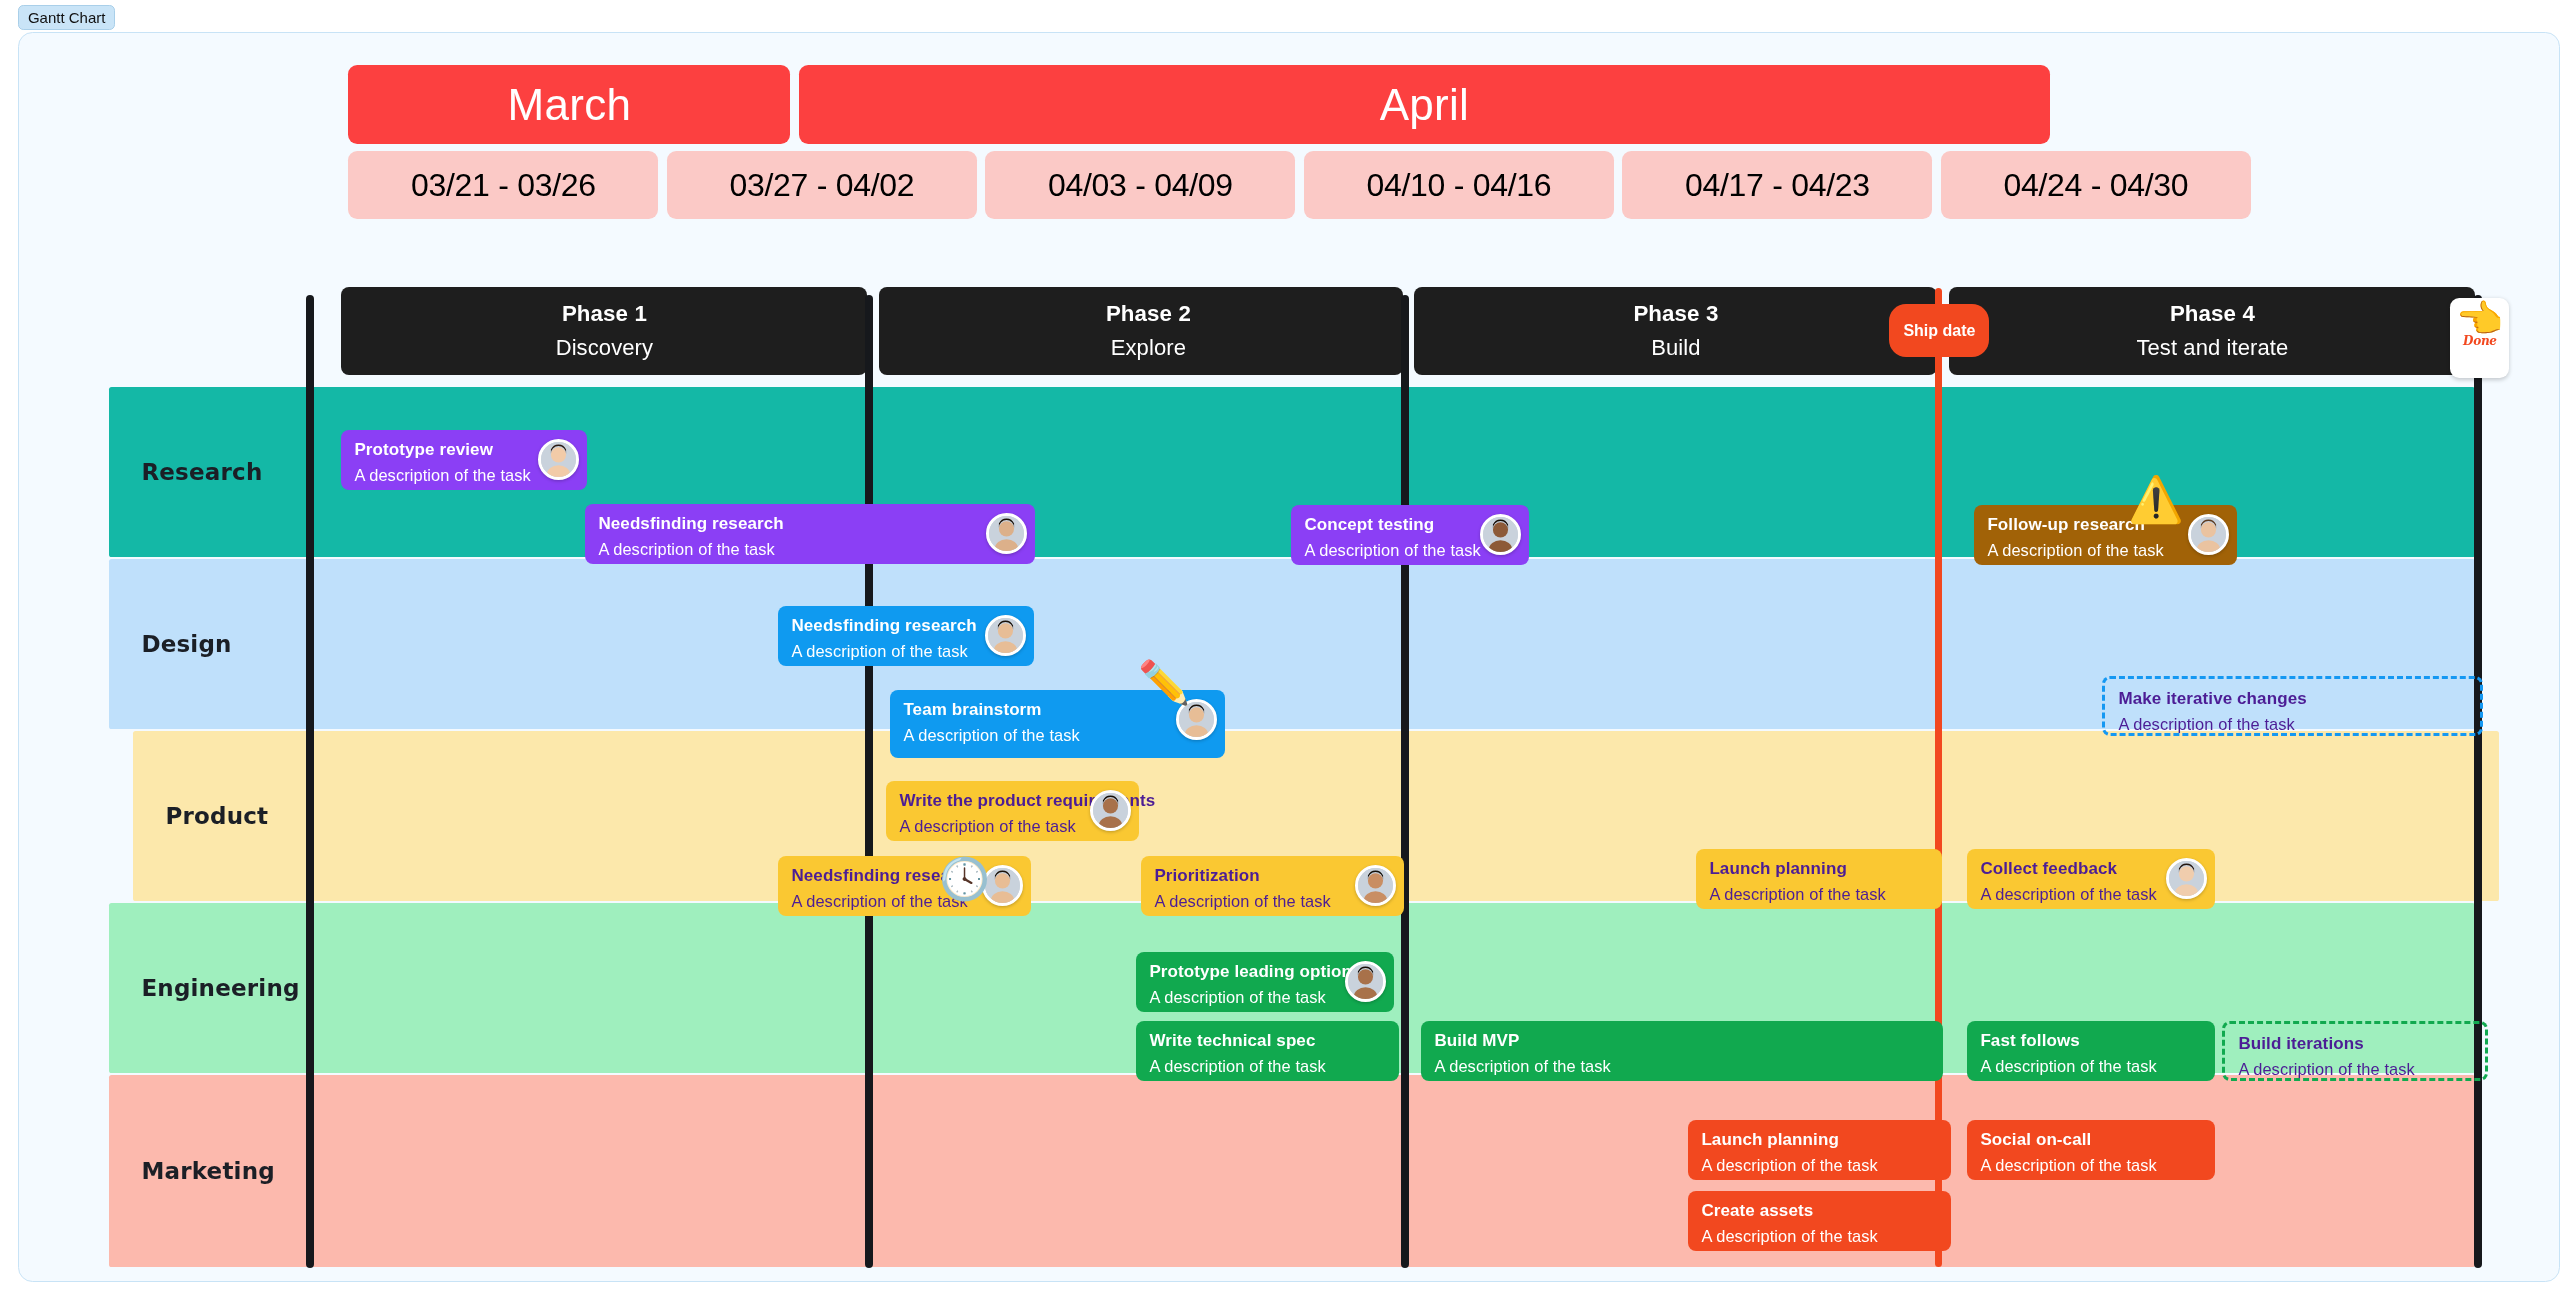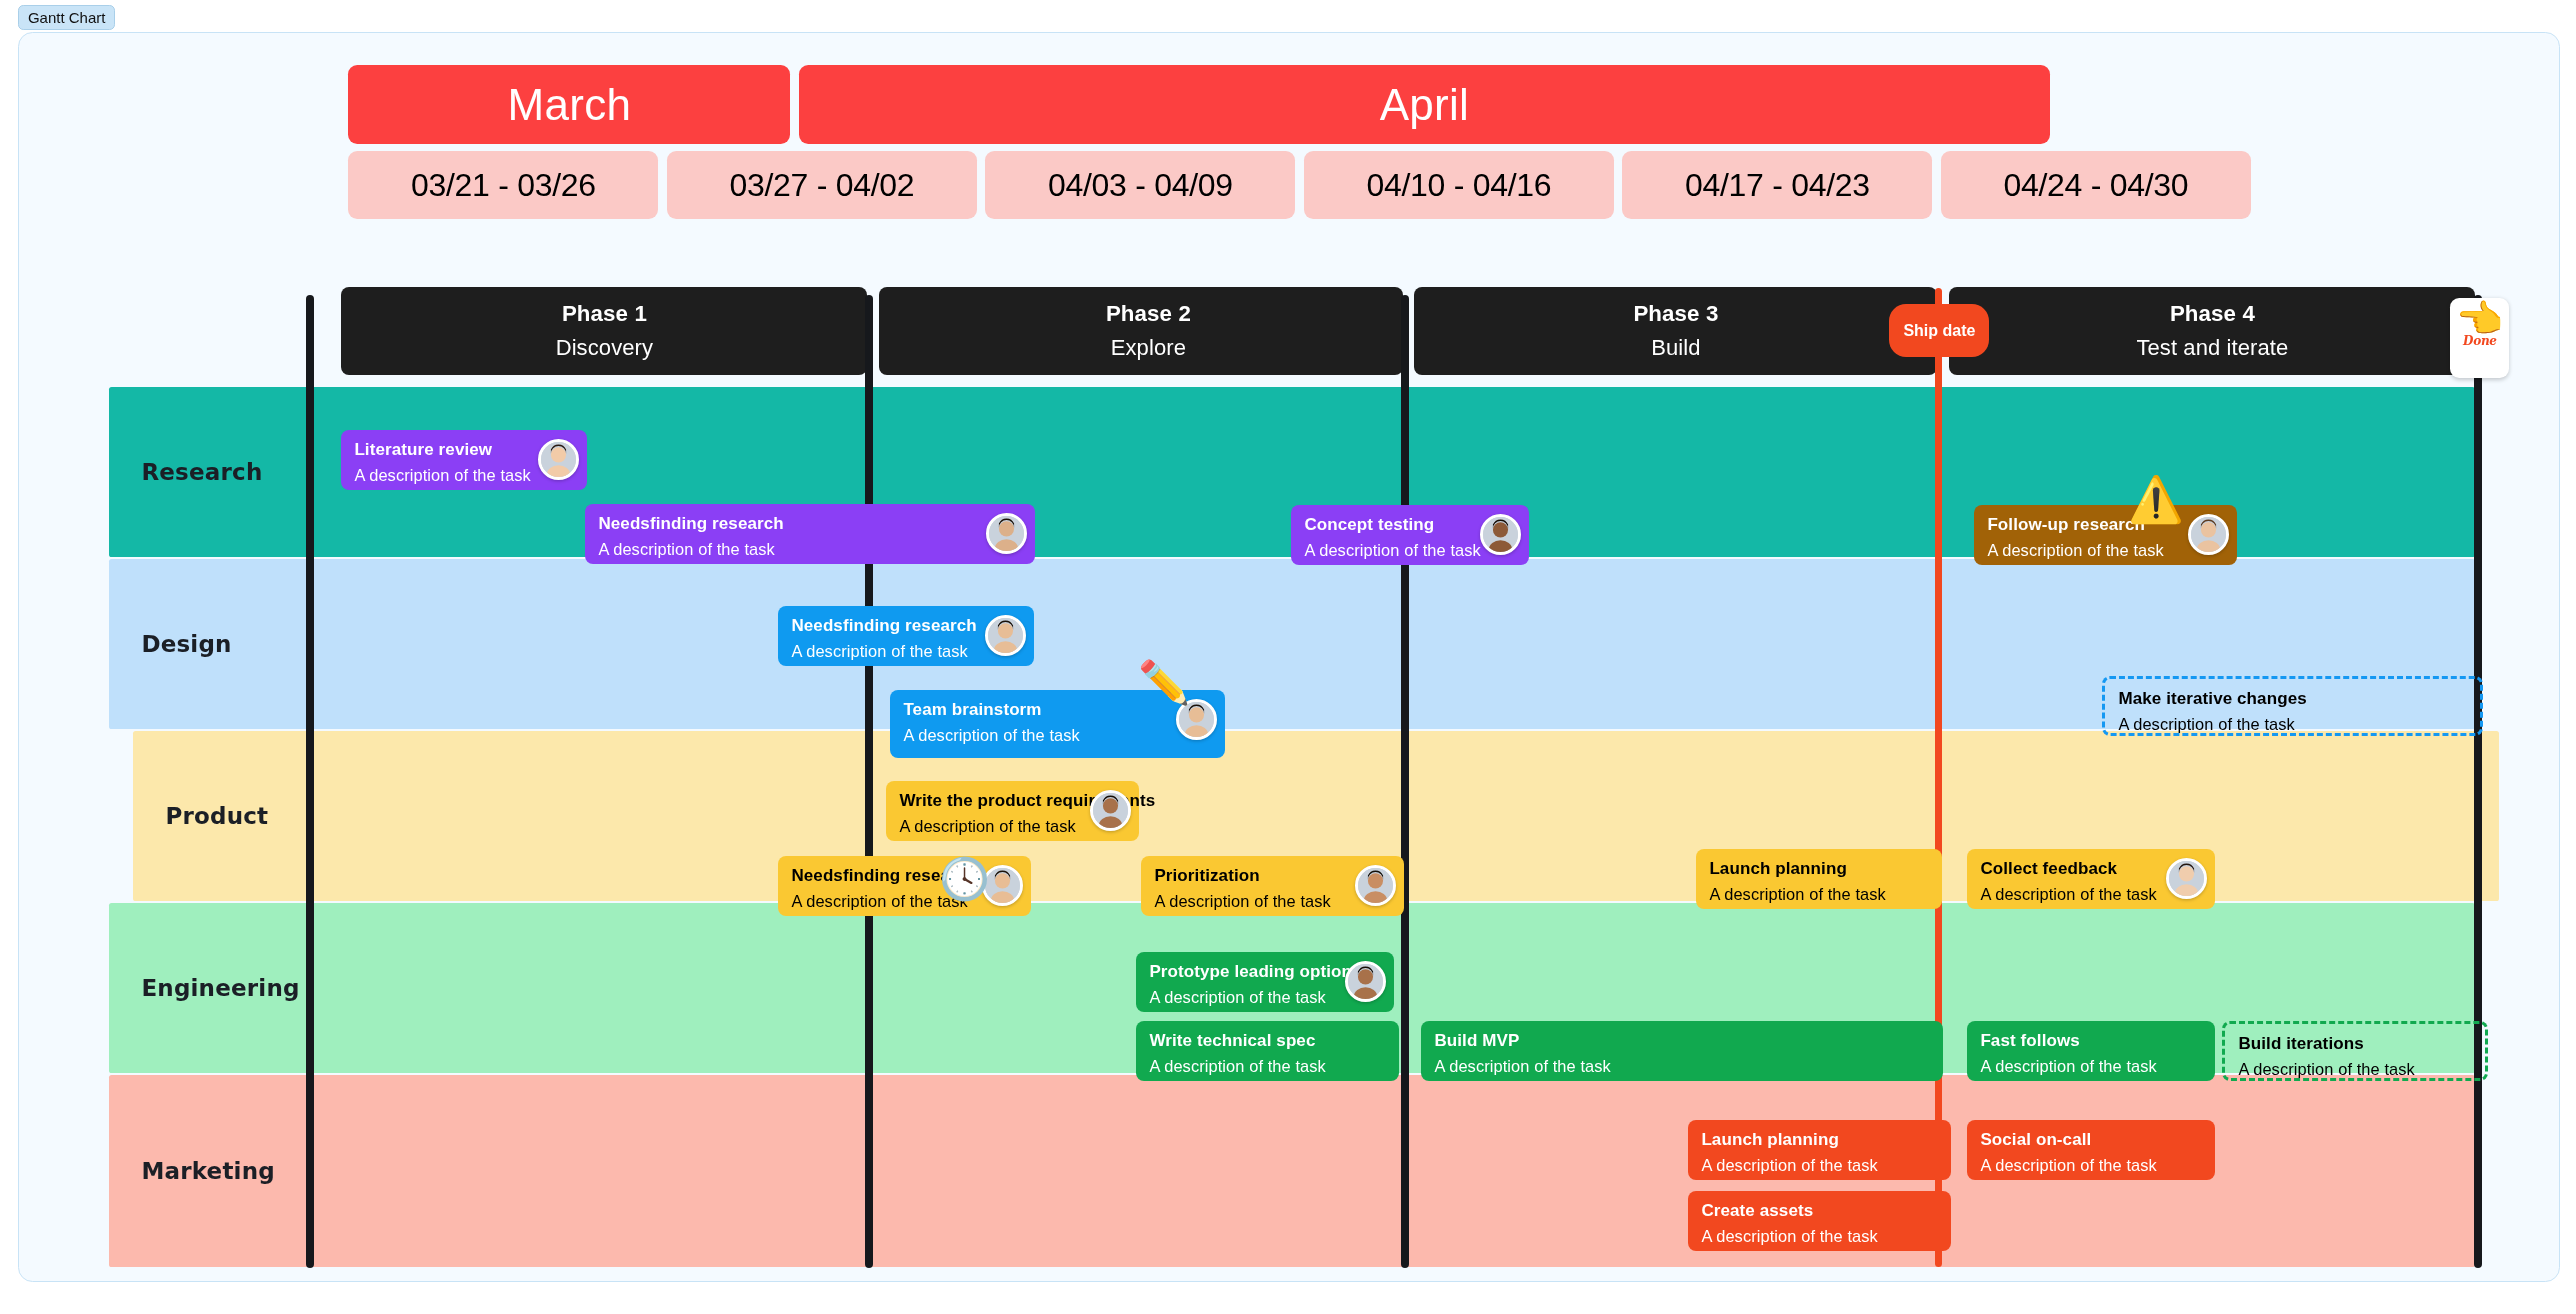--- a/index.html
+++ b/index.html
@@ -176,21 +176,21 @@
     font-weight: 400;
     font-stretch: condensed;
     letter-spacing: 0.1px;
     margin-top: 8.5px;
     line-height: 1.05;
     white-space: nowrap;
   }
   .task.light-text .task-title,
   .task.light-text .task-desc { color: #ffffff; }
   .task.dark-text .task-title,
-  .task.dark-text .task-desc { color: #000000; }
+  .task.dark-text .task-desc { color: #4c1d95; }
 
   .task.ghost {
     background: transparent;
     border-width: 3.3px;
     border-style: dashed;
   }
 
   
   .avatar {
     position: absolute;
@@ -311,21 +311,21 @@
       <div class="divider" style="left: 846px;"></div>
       <div class="divider" style="left: 1382px;"></div>
       <div class="divider ship" style="left: 1916px;"></div>
       <div class="divider" style="left: 2455px;"></div>
       <div id="ship-date" style="left: 1870px; top: 271px; width: 100px; height: 53px;">Ship date</div>
       <div id="done-sticker" style="left: 2431px; top: 265px;">
         <div class="hand">👈</div>
         <div class="done-word">Done</div>
       </div>
       <div class="task light-text" style="left: 322px; top: 397px; width: 246px; height: 60px; background: rgb(139, 63, 245);">
-        <div class="task-title">Literature review</div>
+        <div class="task-title">Prototype review</div>
         <div class="task-desc">A description of the task</div>
         <div class="avatar" style="width: 41px; height: 41px; right: 8px; top: 9.2px;">
           <svg class="face" viewBox="0 0 60 60" xmlns="http://www.w3.org/2000/svg">
             <rect width="60" height="60" fill="#c9d2dc"></rect>
             <circle cx="30" cy="22" r="13" fill="#f2cba8"></circle>
             <path d="M17 20 A13 13 0 0 1 43 20 L43 13 A14 14 0 0 0 17 13 Z" fill="#2a1a12"></path>
             <ellipse cx="30" cy="56" rx="20" ry="16" fill="#f2cba8"></ellipse>
           </svg>
         </div>
       </div>

